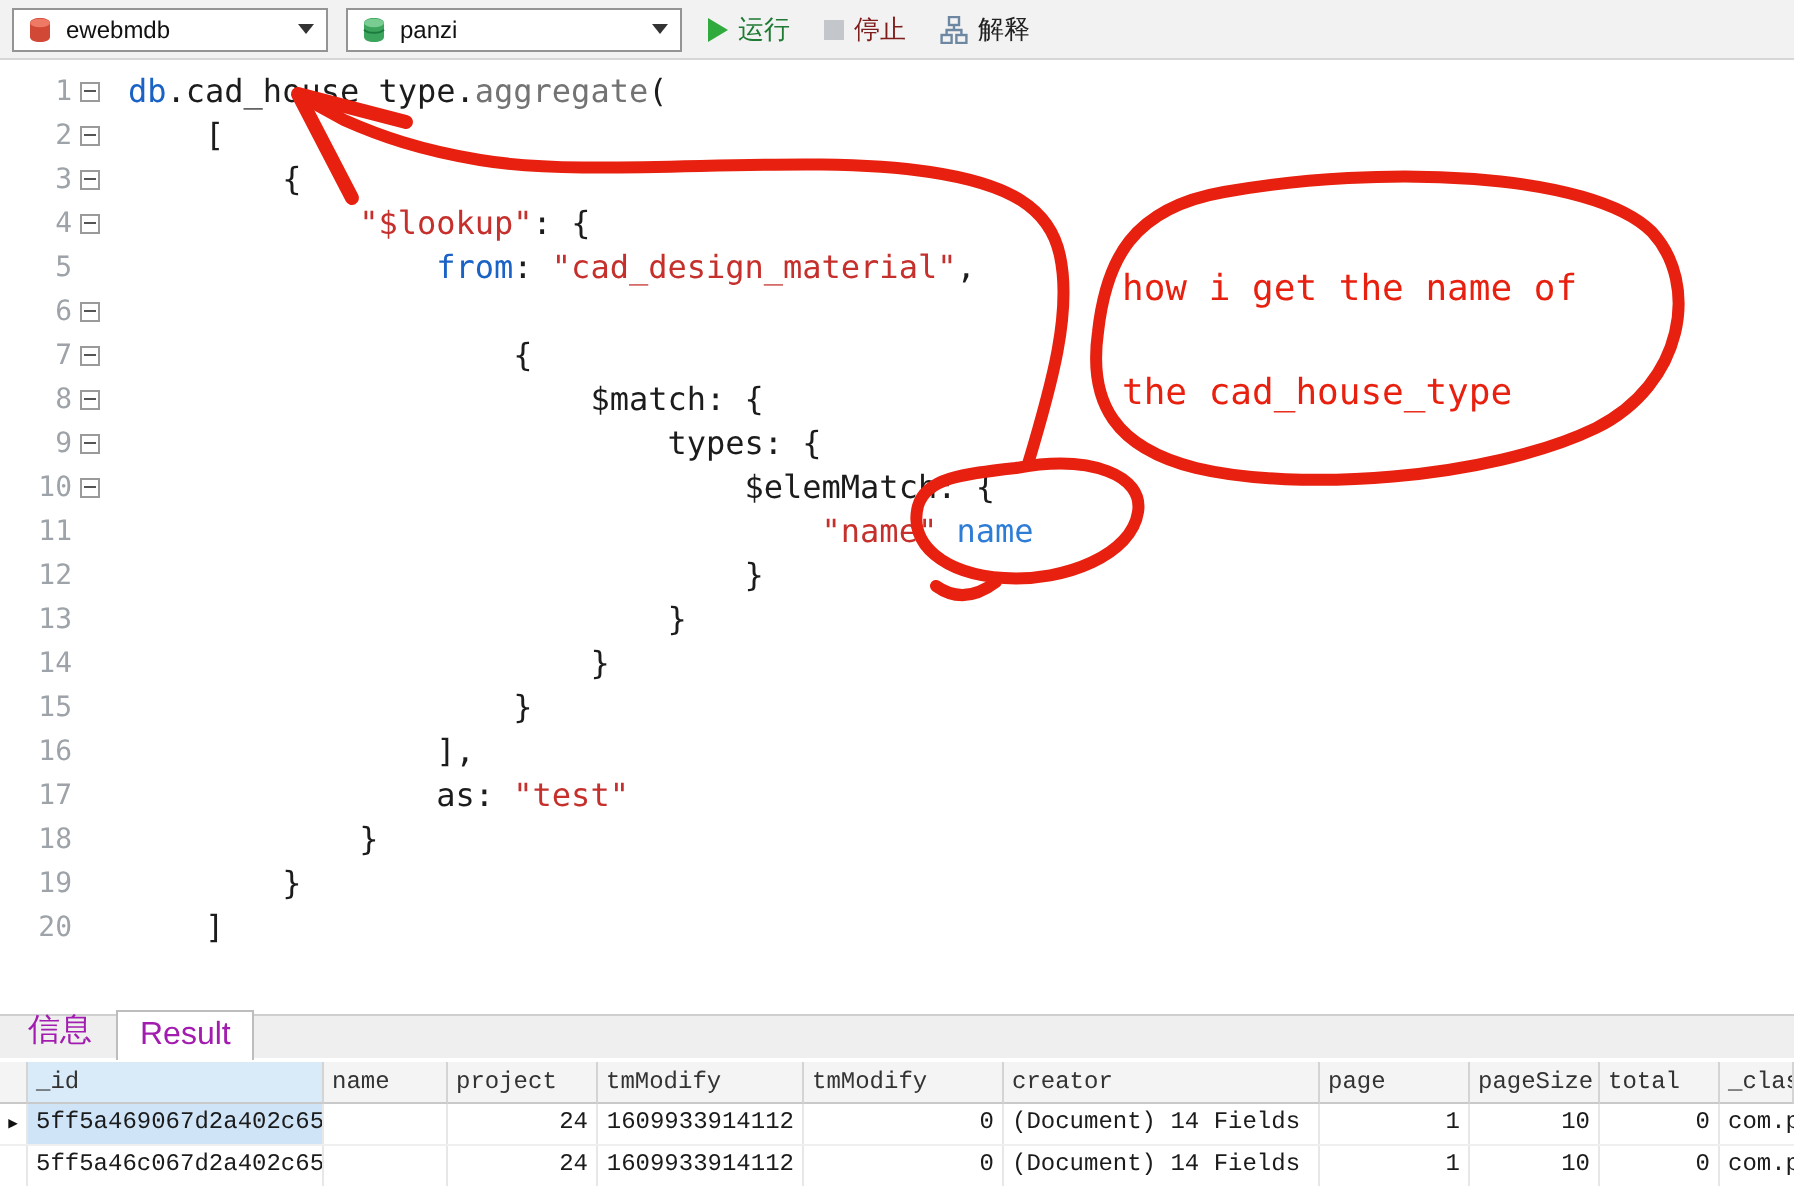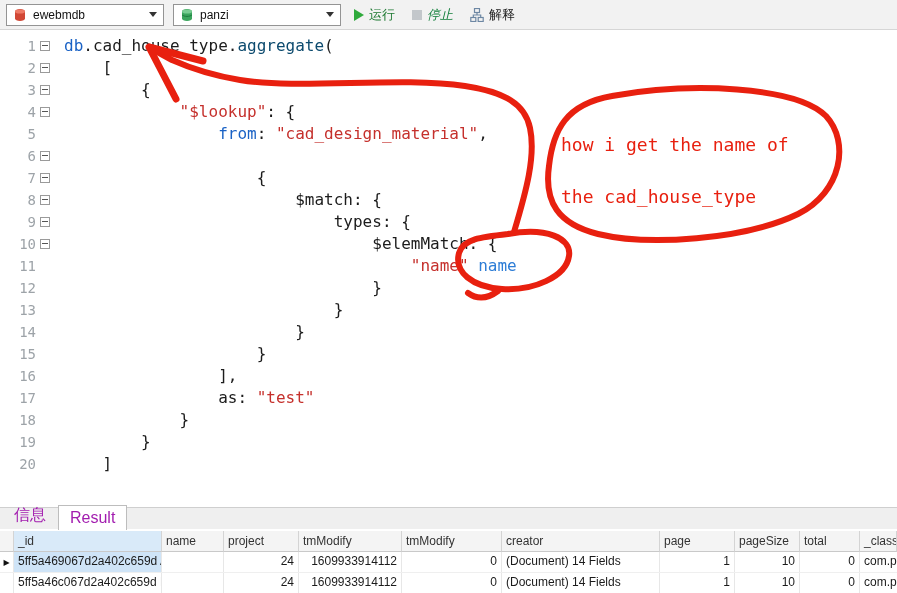--- a/index.html
+++ b/index.html
@@ -11,57 +11,57 @@
            display:flex;align-items:center;gap:9px;padding:0 6px;box-sizing:border-box;}
   .combo{height:22px;background:#fff;border:1px solid #949494;display:flex;align-items:center;
          gap:6px;padding:0 6px;box-sizing:border-box;cursor:pointer;}
   .combo.first{width:158px}
   .combo.second{width:168px}
   .combo-text{font-size:12px;color:#111;}
   .chev{margin-left:auto;width:0;height:0;border-left:4px solid transparent;
         border-right:4px solid transparent;border-top:5px solid #333;}
   .tbtn{display:flex;align-items:center;gap:5px;font-size:13px;padding:2px 4px;cursor:pointer;color:#222;justify-content:center;}
   .tbtn.run .lbl{color:#1f7a33;}
-  .tbtn.stop .lbl{color:#15803d;font-style:italic;}
+  .tbtn.stop .lbl{color:#7f1d1d;}
   .play{width:0;height:0;border-left:10px solid #2faa3c;border-top:6px solid transparent;
         border-bottom:6px solid transparent;}
   .stopsq{width:10px;height:10px;background:#c3c7cb;}
 
   
   .editor{position:absolute;top:30px;left:0;right:0;bottom:86px;background:#fff;
           overflow:hidden;padding-top:5px;}
   .cl{display:flex;height:22px;line-height:22px;font-family:"DejaVu Sans Mono",monospace;
       font-size:16px;white-space:pre;}
   .gut{width:56px;flex:none;display:flex;align-items:center;}
   .lnum{width:36px;text-align:right;color:#9da3a8;font-size:14px;}
   .fold{width:18px;display:flex;justify-content:center;align-items:center;}
   .fbox{width:10px;height:10px;border:1px solid #9a9a9a;background:#fff;
         box-sizing:border-box;position:relative;}
   .fbox::after{content:"";position:absolute;left:1px;right:1px;top:3px;height:1px;background:#555;}
   .codeln{padding-left:8px;}
   .t-p{color:#1c1c1c}
   .t-b{color:#1a62c5}
-  .t-f{color:#0c4a6e}
+  .t-f{color:#737373}
   .t-s{color:#c5302c}
   .t-n{color:#2d7dd6}
 
   
   .marks{position:absolute;left:0;top:0;width:897px;height:593px;pointer-events:none;z-index:5;}
   .note{position:absolute;left:561px;top:119px;z-index:6;color:#e8200f;
         font-family:"DejaVu Sans Mono",monospace;font-size:18px;font-weight:500;
         line-height:52px;white-space:nowrap;}
 
   
   .bottom{position:absolute;left:0;right:0;bottom:0;height:86px;background:#fff;}
   .tabs{height:22px;background:#efefef;border-top:1px solid #cfcfcf;display:flex;
         align-items:flex-end;padding-left:2px;box-sizing:border-box;}
   .tab{font-size:16px;padding:3px 11px 3px;border:1px solid transparent;border-bottom:none;
        background:transparent;color:#a21caf;cursor:pointer;}
   .tab.active{background:#fff;border-color:#bdbdbd;position:relative;top:1px;}
-  .grid{position:absolute;top:24px;left:0;right:0;bottom:0;background:#fff;font-size:12px;color:#1b1b1b;}
+  .grid{position:absolute;top:24px;left:0;right:0;bottom:0;background:#fff;font-size:12px;color:#1b1b1b;font-family:Liberation Mono, monospace;}
   .thead,.trow{display:flex;}
   .thead{height:21px;line-height:20px;}
   .trow{height:20px;line-height:19px;border-bottom:1px solid #efefef;}
   .cell{box-sizing:border-box;padding:0 4px;border-right:1px solid #e7e7e7;
         overflow:hidden;white-space:nowrap;flex:none;}
   .thead .cell{background:#f4f4f4;border-right:1px solid #d4d4d4;border-bottom:1px solid #c9c9c9;color:#333;}
   .gcell{width:14px;padding:0;display:flex;align-items:center;justify-content:center;}
   .w0{width:148px}.w1{width:62px}.w2{width:75px}.w3{width:103px}.w4{width:100px}
   .w5{width:158px}.w6{width:75px}.w7{width:65px}.w8{width:60px}
   .w9{flex:1;border-right:none}

